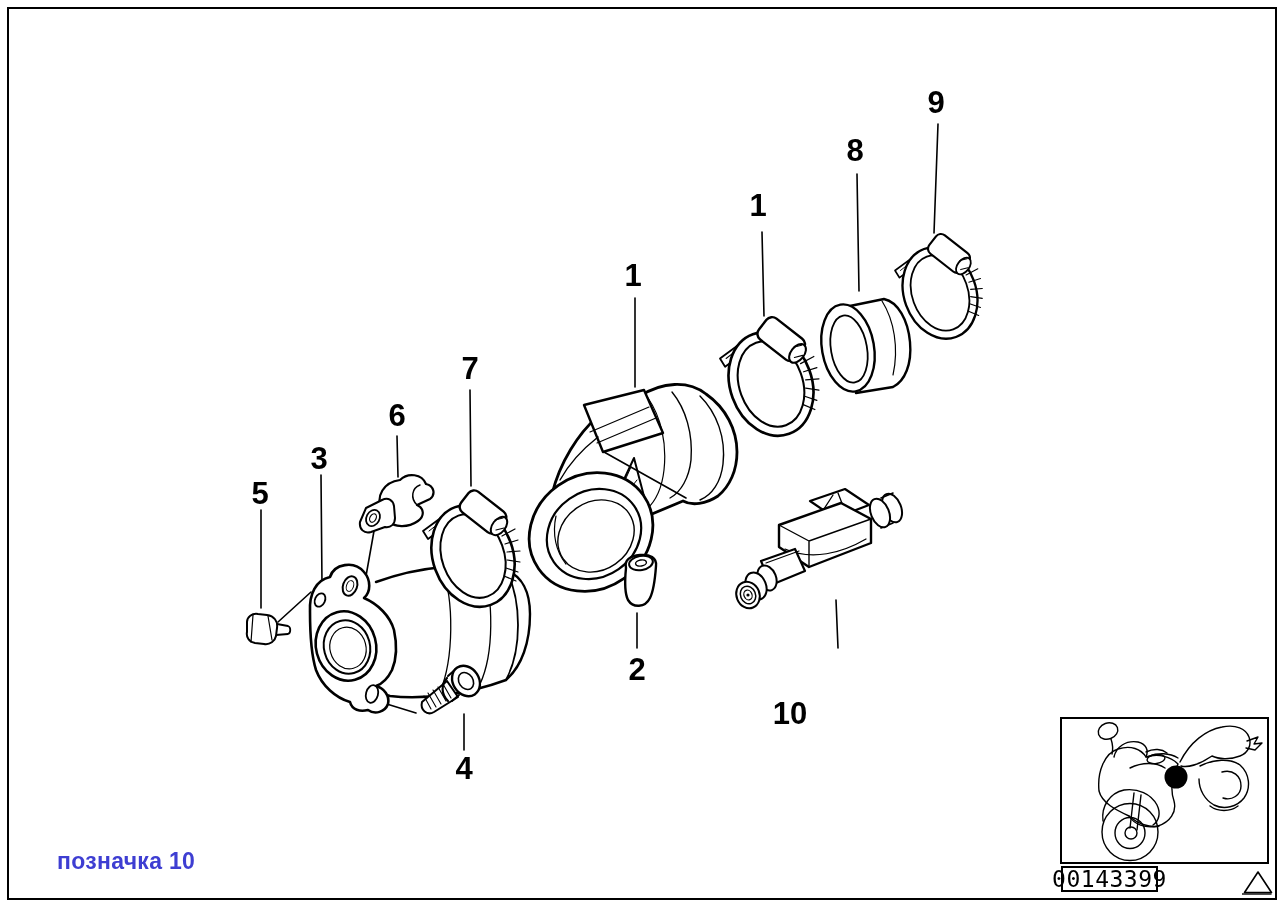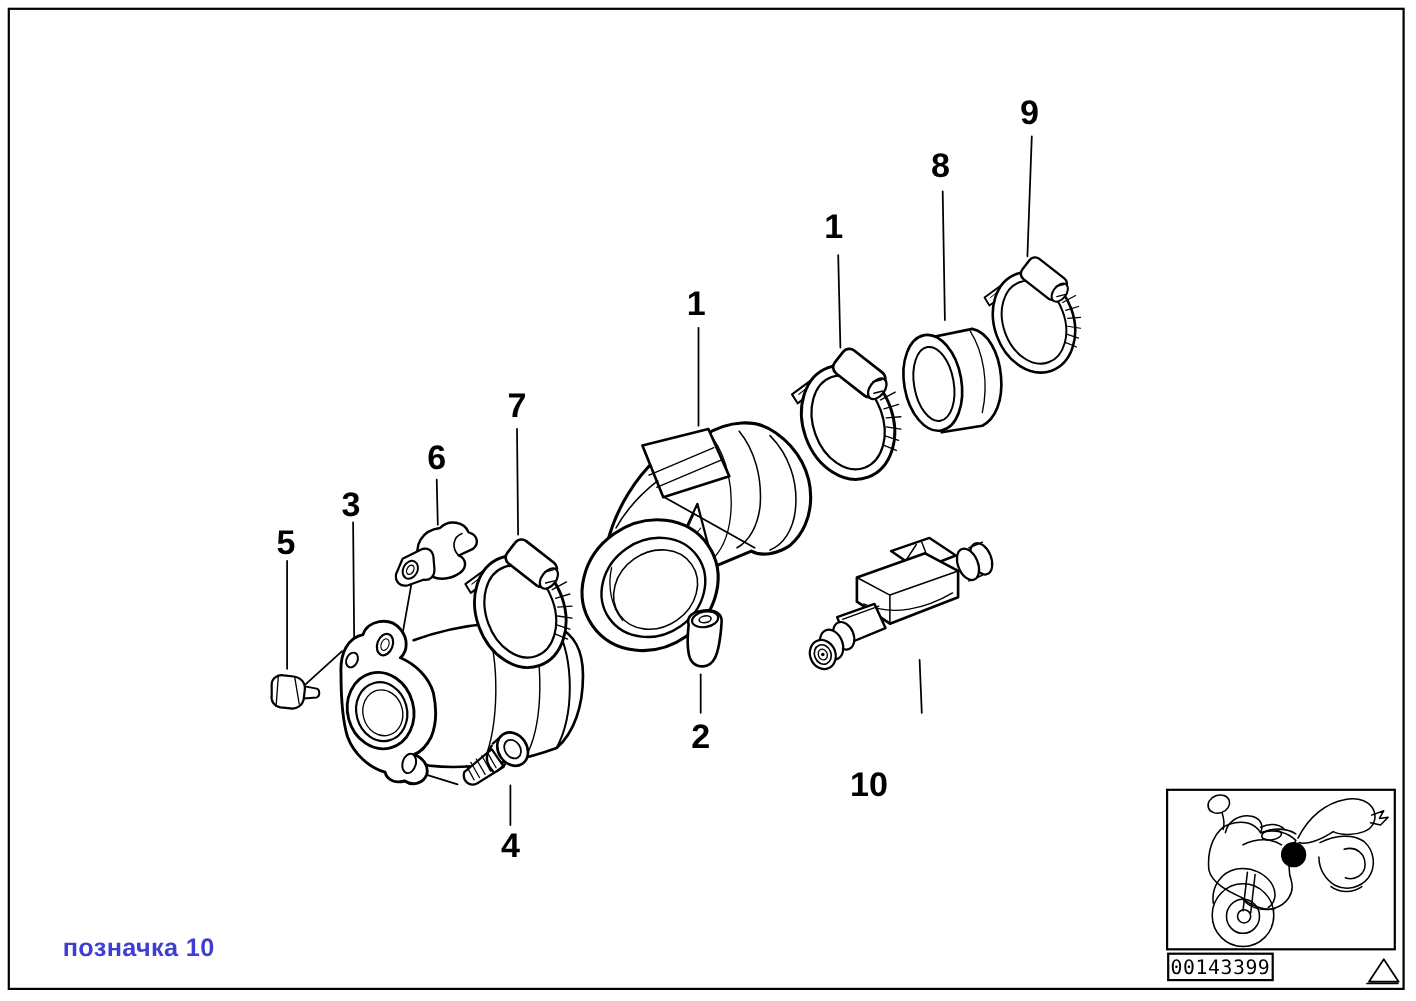--- a/index.html
+++ b/index.html
@@ -11,21 +11,21 @@
   .callout{position:absolute;width:56px;height:38px;line-height:38px;text-align:center;
            font-size:31px;font-weight:bold;color:#000;}
   .wm-label{position:absolute;left:57px;top:848px;font-size:23px;font-weight:bold;
             letter-spacing:.3px;}
   .wm-site{position:absolute;left:16px;top:868px;font-size:23px;font-weight:bold;}
   .thumb-box{position:absolute;left:1060px;top:717px;width:209px;height:147px;
              border:2px solid #000;box-sizing:border-box;}
   .code-box{position:absolute;left:1061px;top:866px;width:97px;height:26px;
             border:2px solid #000;box-sizing:border-box;display:flex;align-items:center;
             justify-content:center;font-family:"DejaVu Sans Mono",monospace;
-            font-size:18px;letter-spacing:.5px;color:#000;}
+            font-size:23px;letter-spacing:.5px;color:#000;}
   .warn{position:absolute;left:1238px;top:866px;}
 </style>
 </head>
 <body>
 
 <div class="page">
   <div class="frame"></div>
 
   <svg class="art" width="1287" height="910" viewBox="0 0 1287 910">
     <defs>

